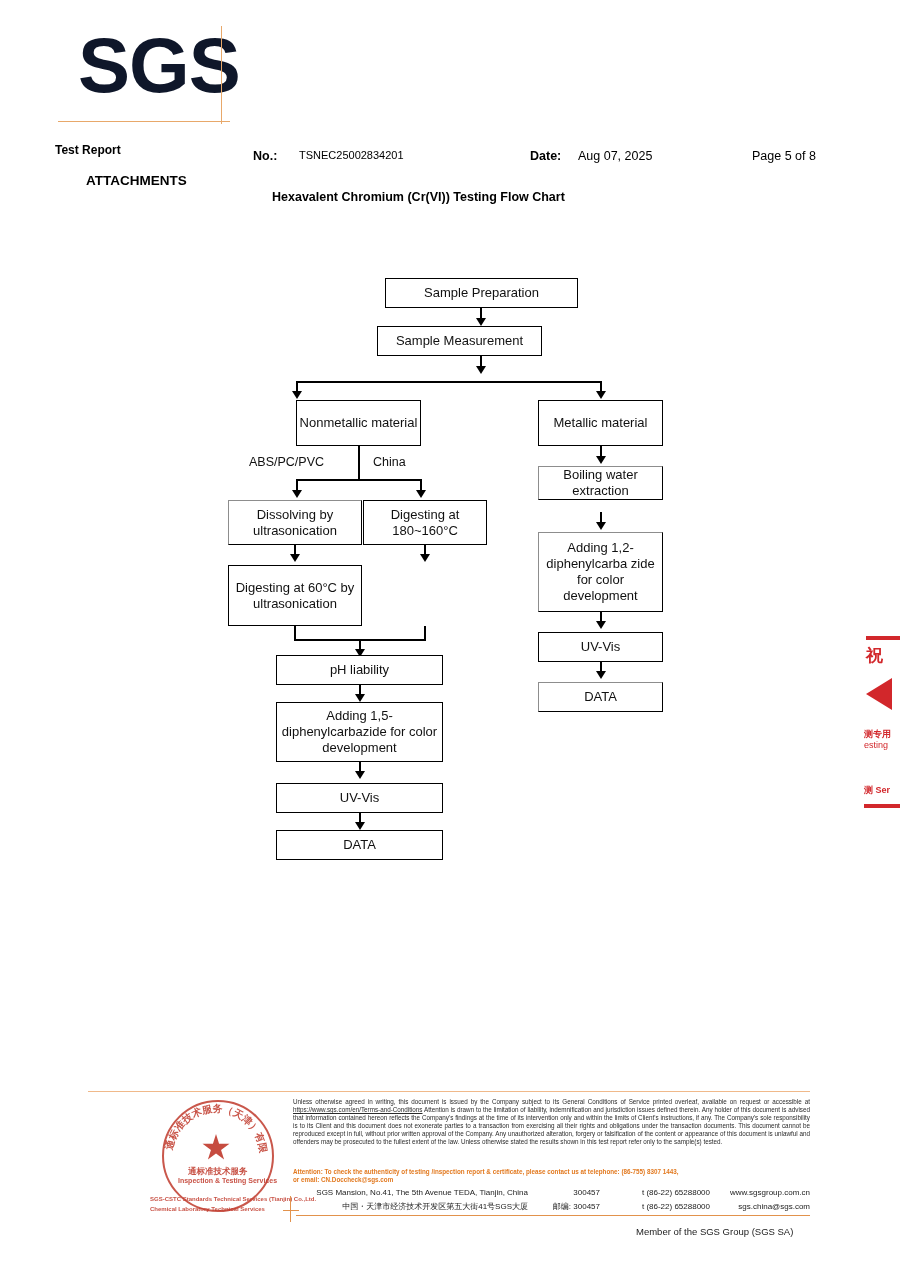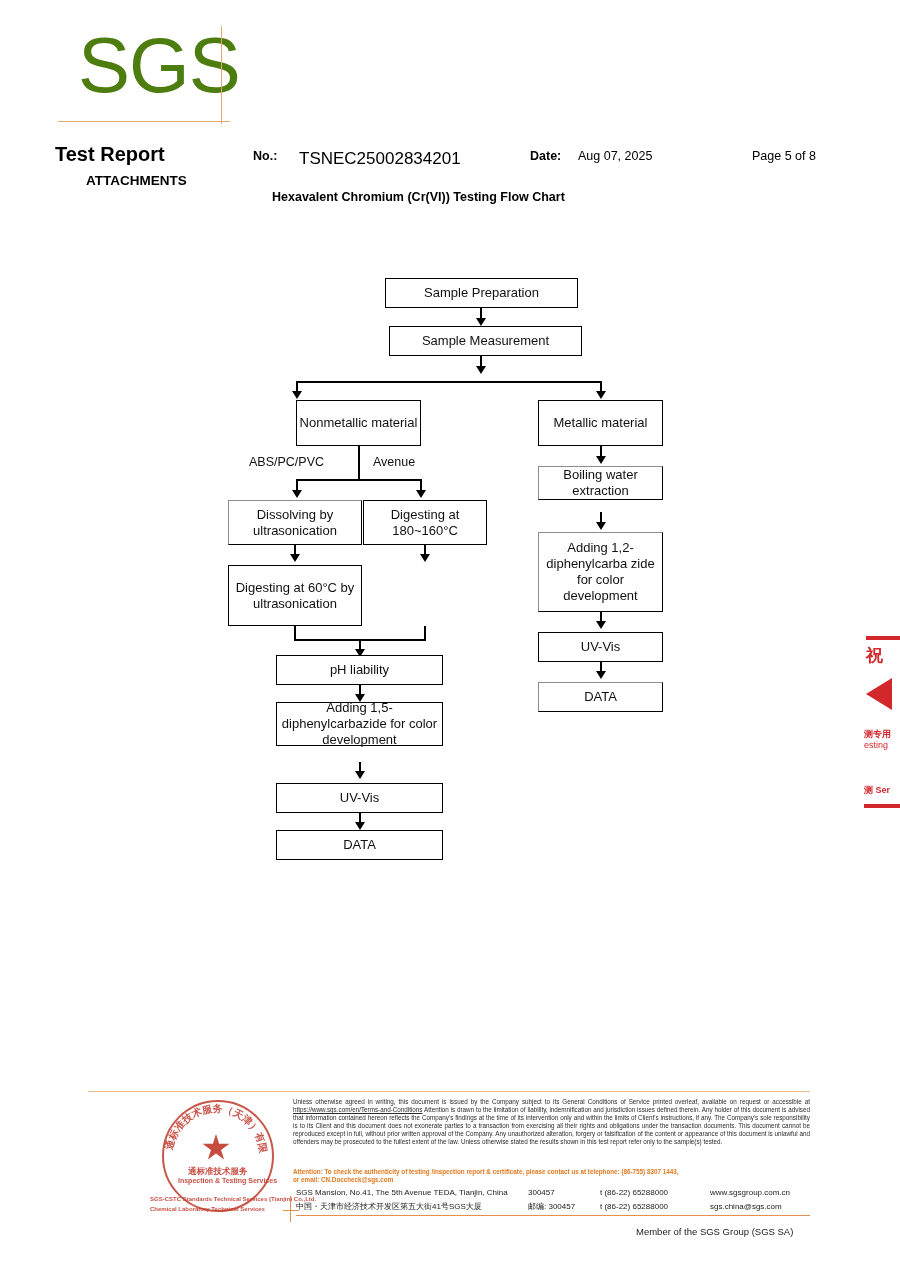--- a/index.html
+++ b/index.html
@@ -25,24 +25,24 @@
     left: 58px;
     top: 26px;
     width: 200px;
     height: 100px;
   }
   #logo-text {
     position: absolute;
     left: 20px;
     top: -4px;
     font-family: "Liberation Sans", sans-serif;
-    font-weight: normal;
+    font-weight: bold;
     font-size: 78px;
     letter-spacing: -1px;
-    color: #4d7c0f;
+    color: #0f172a;
     line-height: 86px;
     user-select: none;
   }
   #logo-vline {
     position: absolute;
     left: 163px;
     top: 0px;
     width: 1px;
     height: 98px;
     background: #e8a86a;
@@ -57,39 +57,39 @@
   }
 
   
   .hdr {
     position: absolute;
     white-space: nowrap;
   }
   #test-report {
     left: 55px;
     top: 143px;
-    font-size: 20px;
+    font-size: 12px;
     font-weight: bold;
   }
   #attachments {
     left: 86px;
     top: 173px;
     font-size: 13.5px;
     font-weight: bold;
   }
   #no-label {
     left: 253px;
     top: 149px;
     font-size: 12.5px;
     font-weight: bold;
   }
   #no-value {
     left: 299px;
     top: 149px;
-    font-size: 17px;
+    font-size: 11px;
     text-align: center;
   }
   #date-label {
     left: 530px;
     top: 149px;
     font-size: 12.5px;
     font-weight: bold;
     text-align: center;
   }
   #date-value {
@@ -245,20 +245,21 @@
     left: 296px;
     top: 1186px;
     width: 514px;
     font-size: 8px;
     line-height: 14px;
     color: #222;
   }
   .addr-row {
     display: flex;
     align-items: baseline;
+    text-align: right;
   }
   .addr-c1 { width: 232px; }
   .addr-c2 { width: 72px; }
   .addr-c3 { width: 110px; }
   .addr-c4 { width: 100px; }
   #member-line {
     position: absolute;
     left: 636px;
     top: 1226px;
     font-size: 9.5px;
@@ -353,21 +354,21 @@
   <div class="hdr" id="page-num">Page 5 of 8</div>
   <div class="hdr" id="chart-title">Hexavalent Chromium (Cr(VI)) Testing Flow Chart</div>
 
   <div id="flow">
 
     <div class="node" style="left:385px; top:278px; width:193px; height:30px;">Sample Preparation</div>
 
     <div class="ln v" style="left:480px; top:308px; height:15px;"></div>
     <div class="arrow" style="left:476px; top:318px;"></div>
 
-    <div class="node" style="left:389px; top:326px; width:193px; height:30px;">Sample Measurement</div>
+    <div class="node" style="left:377px; top:326px; width:165px; height:30px;">Sample Measurement</div>
 
     <div class="ln v" style="left:480px; top:356px; height:16px;"></div>
     <div class="arrow" style="left:476px; top:366px;"></div>
     <div class="ln h" style="left:296px; top:381px; width:305px;"></div>
     <div class="ln v" style="left:296px; top:381px; height:14px;"></div>
     <div class="arrow" style="left:292px; top:391px;"></div>
     <div class="ln v" style="left:600px; top:381px; height:14px;"></div>
     <div class="arrow" style="left:596px; top:391px;"></div>
 
     <div class="node" style="left:538px; top:400px; width:125px; height:46px;">Metallic material</div>
@@ -375,21 +376,21 @@
     <div class="node" style="left:296px; top:400px; width:125px; height:46px;">Nonmetallic material</div>
 
     <div class="ln v" style="left:358px; top:446px; height:34px;"></div>
     <div class="ln h" style="left:296px; top:479px; width:125px;"></div>
     <div class="ln v" style="left:296px; top:479px; height:15px;"></div>
     <div class="arrow" style="left:292px; top:490px;"></div>
     <div class="ln v" style="left:420px; top:479px; height:15px;"></div>
     <div class="arrow" style="left:416px; top:490px;"></div>
 
     <div class="edge-label" style="left:249px; top:455px;">ABS/PC/PVC</div>
-    <div class="edge-label" style="left:373px; top:455px;">Avenue</div>
+    <div class="edge-label" style="left:373px; top:455px;">China</div>
 
     <div class="node grayedge" style="left:228px; top:500px; width:134px; height:45px;">Dissolving by ultrasonication</div>
 
     <div class="node" style="left:363px; top:500px; width:124px; height:45px;">Digesting at 180~160°C</div>
 
     <div class="ln v" style="left:294px; top:545px; height:14px;"></div>
     <div class="arrow" style="left:290px; top:554px;"></div>
     <div class="ln v" style="left:424px; top:545px; height:14px;"></div>
     <div class="arrow" style="left:420px; top:554px;"></div>
 
@@ -399,21 +400,21 @@
     <div class="ln v" style="left:294px; top:626px; height:14px;"></div>
     <div class="ln v" style="left:424px; top:626px; height:14px;"></div>
     <div class="ln h" style="left:294px; top:639px; width:132px;"></div>
     <div class="ln v" style="left:359px; top:639px; height:14px;"></div>
     <div class="arrow" style="left:355px; top:649px;"></div>
 
     <div class="node" style="left:276px; top:655px; width:167px; height:30px;">pH liability</div>
     <div class="ln v" style="left:359px; top:685px; height:12px;"></div>
     <div class="arrow" style="left:355px; top:694px;"></div>
 
-    <div class="node" style="left:276px; top:702px; width:167px; height:44px;">Adding 1,5-diphenylcarbazide for color development</div>
+    <div class="node" style="left:276px; top:702px; width:167px; height:60px;">Adding 1,5-diphenylcarbazide for color development</div>
     <div class="ln v" style="left:359px; top:762px; height:12px;"></div>
     <div class="arrow" style="left:355px; top:771px;"></div>
 
     <div class="node" style="left:276px; top:783px; width:167px; height:30px;">UV-Vis</div>
     <div class="ln v" style="left:359px; top:813px; height:12px;"></div>
     <div class="arrow" style="left:355px; top:822px;"></div>
 
     <div class="node" style="left:276px; top:830px; width:167px; height:30px;">DATA</div>
 
     <div class="ln v" style="left:600px; top:446px; height:14px;"></div>

